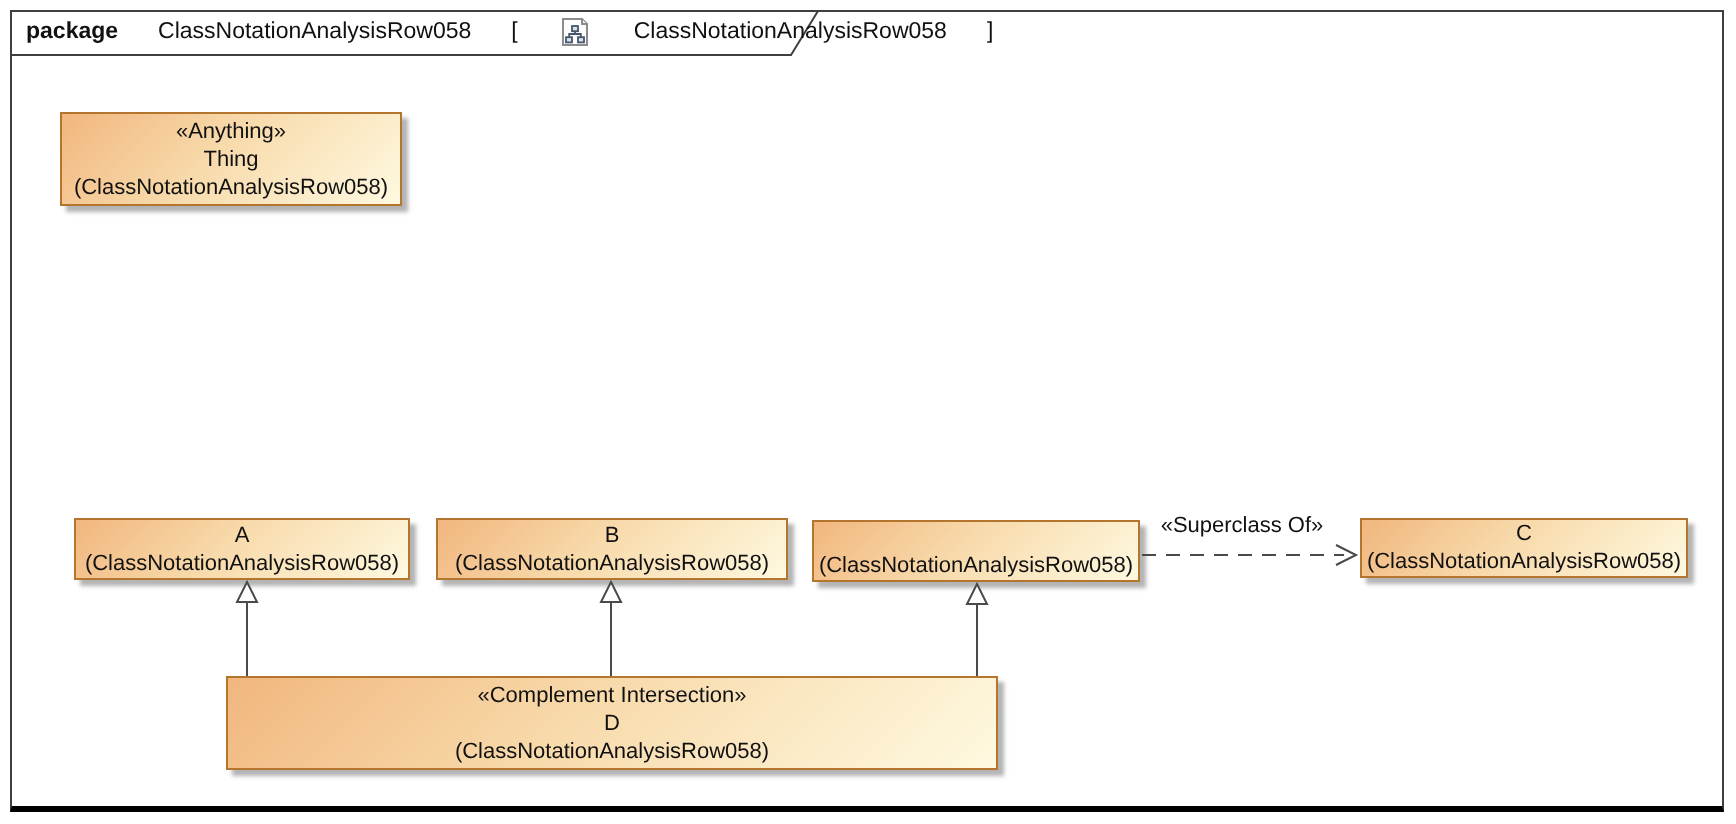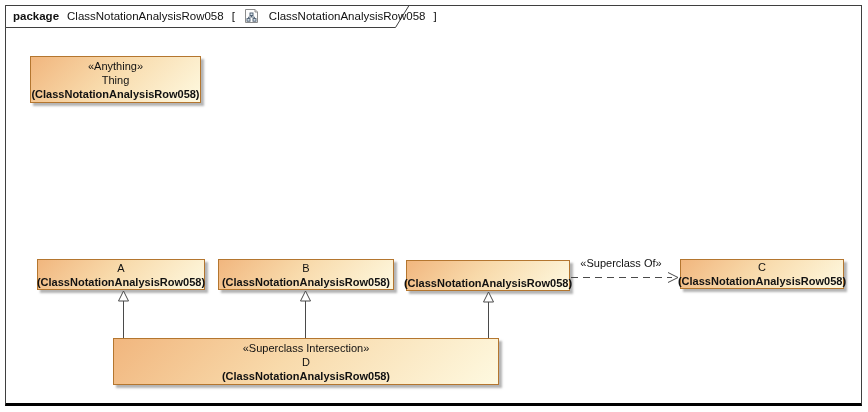--- a/index.html
+++ b/index.html
@@ -9,38 +9,38 @@
 
   
   .frame {
     position:absolute; left:5px; top:5px; width:857px; height:401px;
     border:1px solid #3f3f3f; border-bottom:3px solid #000000;
     background:transparent;
   }
   .tab-svg { position:absolute; left:5px; top:5px; }
   .tab-content {
     position:absolute; left:13px; top:8px; height:16px;
-    display:flex; align-items:center; gap:8px;
+    display:flex; align-items:center; gap:20px;
     font-size:11.5px; white-space:nowrap;
   }
   .kw { font-weight:bold; }
   .tab-content .icon { display:inline-flex; margin:0 1px; }
 
   
   .cls {
     position:absolute;
     border:1px solid #b4762f;
     background:linear-gradient(135deg,#f1b67e 0%,#f8daab 45%,#fef9e0 100%);
     box-shadow:3px 3px 2px rgba(130,130,130,0.6);
     display:flex; flex-direction:column; justify-content:center; align-items:center;
     font-size:11px; line-height:14px; 
   }
   .cls .stereo { min-height:14px; }
   .cls .cls-name { font-weight:normal; min-height:14px; }
-  .cls .qual { min-height:14px;font-weight:bold; }
+  .cls .qual { min-height:14px; }
 
   .box-thing { left:30px;  top:56px;  width:171px; height:47px; }
   .box-a     { left:37px;  top:259px; width:168px; height:31px; }
   .box-b     { left:218px; top:259px; width:176px; height:31px; }
   .box-u     { left:406px; top:260px; width:164px; height:31px; }
   .box-c     { left:680px; top:259px; width:164px; height:30px; }
   .box-d     { left:113px; top:338px; width:386px; height:47px; }
 
   .edges { position:absolute; left:0; top:0; width:868px; height:412px; pointer-events:none; }
 
@@ -97,21 +97,21 @@
     <div class="cls-name"></div>
     <div class="qual">(ClassNotationAnalysisRow058)</div>
   </div>
 
   <div class="cls box-c">
     <div class="cls-name">C</div>
     <div class="qual">(ClassNotationAnalysisRow058)</div>
   </div>
 
   <div class="cls box-d">
-    <div class="stereo">«Superclass Intersection»</div>
+    <div class="stereo">«Complement Intersection»</div>
     <div class="cls-name">D</div>
     <div class="qual">(ClassNotationAnalysisRow058)</div>
   </div>
 
   <svg class="edges">
     <g>
       <line x1="123.5" y1="338" x2="123.5" y2="301" stroke="#4a4a4a" stroke-width="1"></line>
       <polygon points="123.5,291 128.5,301 118.5,301" fill="#ffffff" stroke="#4a4a4a" stroke-width="1"></polygon>
     </g>
     <g>

